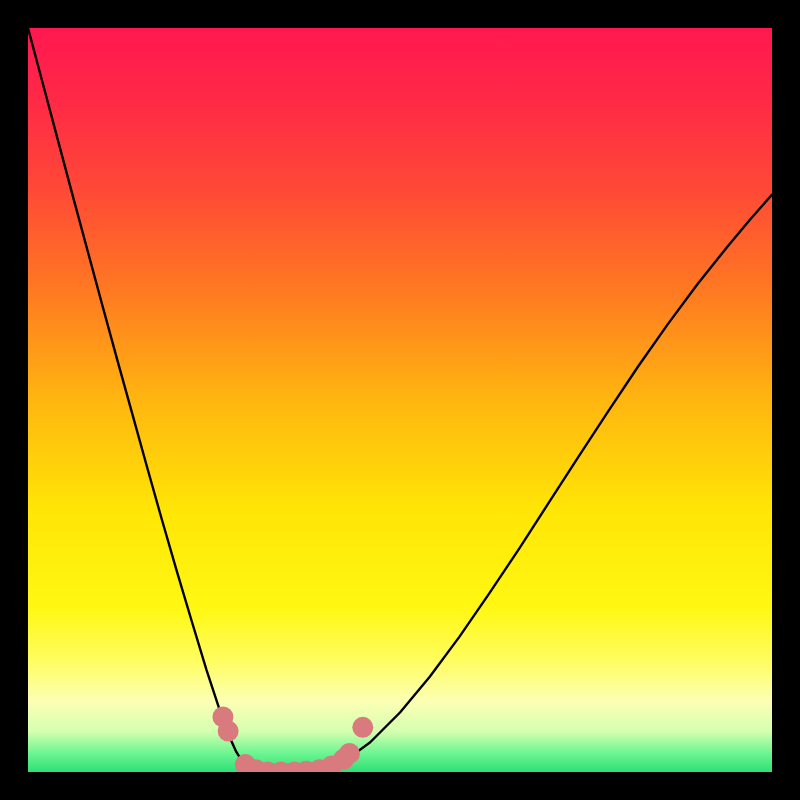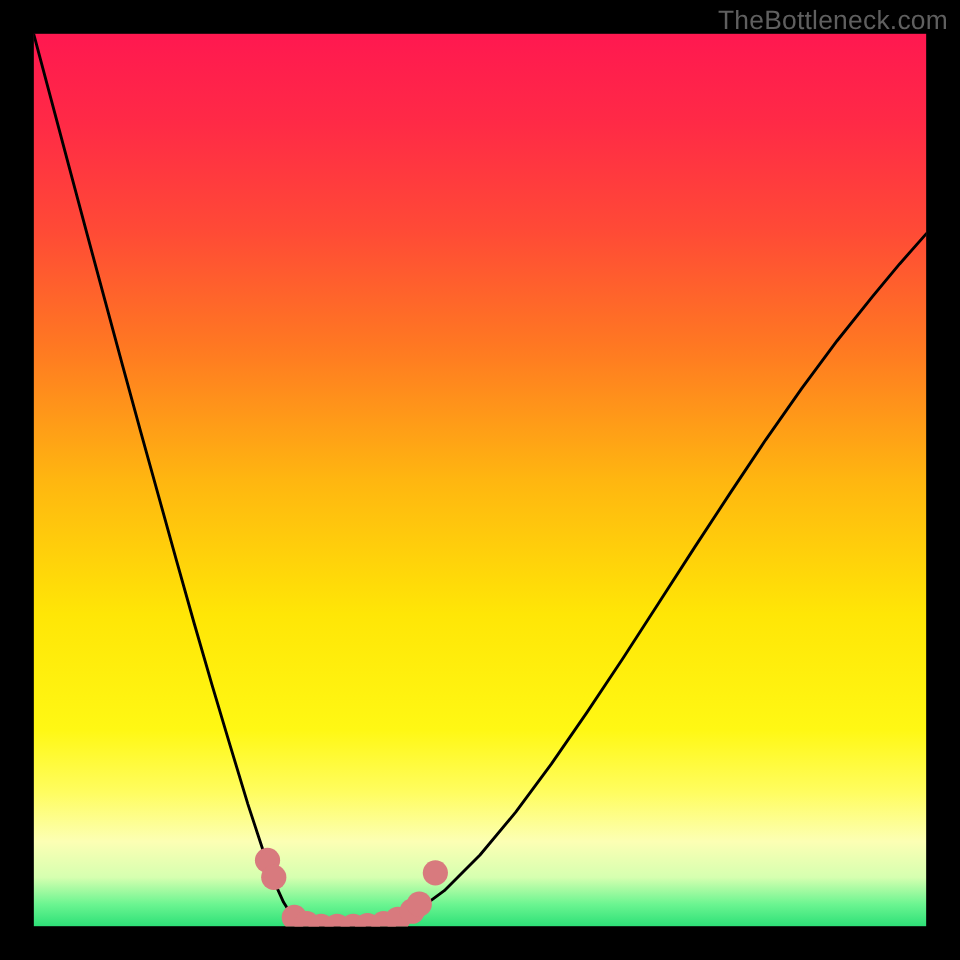--- a/index.html
+++ b/index.html
@@ -34,21 +34,20 @@
     left: 28px;
     width: 744px;
     height: 744px;
     display: block;
   }
 </style>
 </head>
 <body>
 
 <div class="frame">
-  <div class="attribution">TheBottleneck.com</div>
   <svg class="plot" viewBox="0 0 744 744" preserveAspectRatio="none">
     <defs>
       <linearGradient id="bg-grad" x1="0" y1="0" x2="0" y2="1">
           <stop offset="0.00%" stop-color="#ff1850"></stop>
           <stop offset="10.00%" stop-color="#ff2a46"></stop>
           <stop offset="22.00%" stop-color="#ff4a36"></stop>
           <stop offset="35.00%" stop-color="#ff7822"></stop>
           <stop offset="50.00%" stop-color="#ffb610"></stop>
           <stop offset="65.00%" stop-color="#ffe606"></stop>
           <stop offset="78.00%" stop-color="#fff814"></stop>

